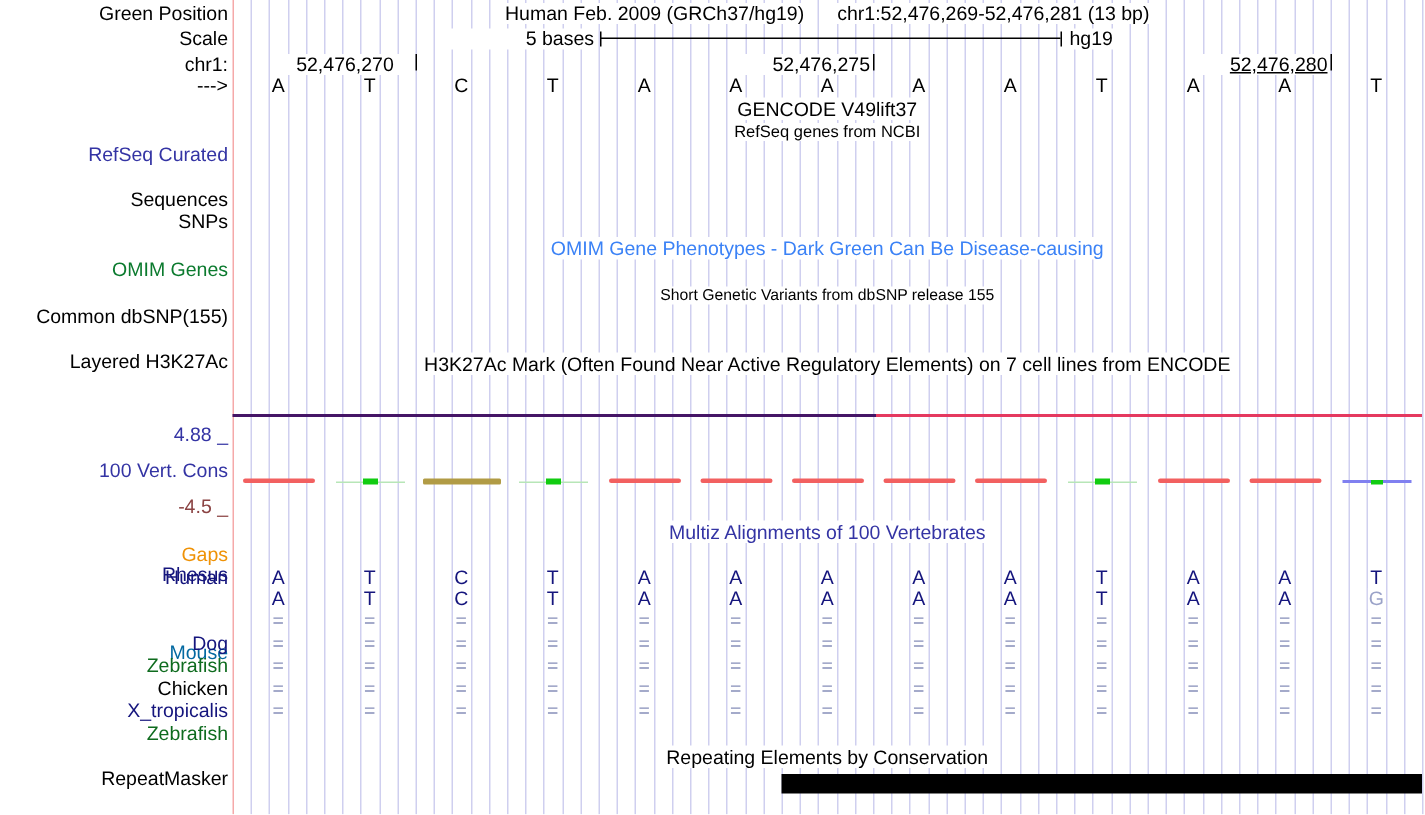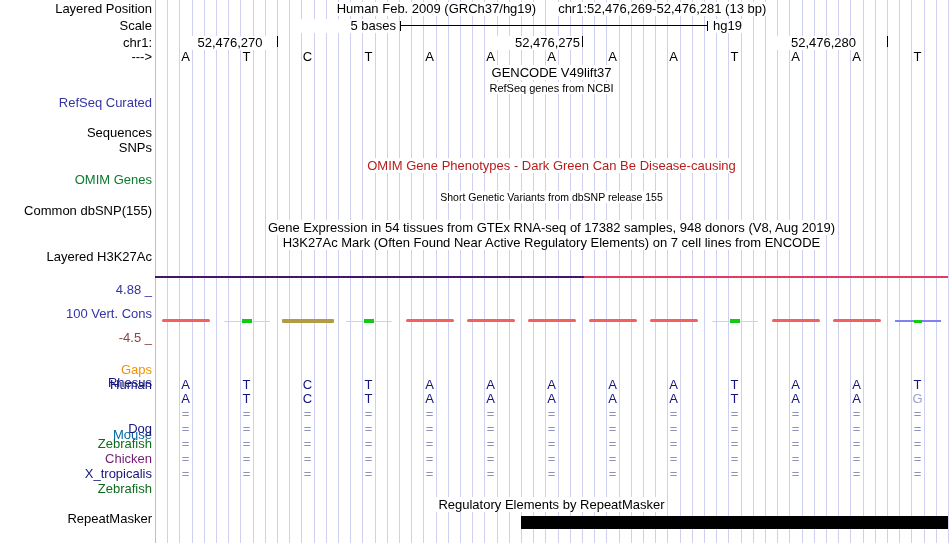--- a/index.html
+++ b/index.html
@@ -102,40 +102,40 @@
       <div class="gridline" style="left: 875px;"></div>
       <div class="gridline" style="left: 887px;"></div>
       <div class="gridline" style="left: 899px;"></div>
       <div class="gridline" style="left: 911px;"></div>
       <div class="gridline" style="left: 924px;"></div>
       <div class="gridline" style="left: 936px;"></div>
       <div class="gridline" style="left: 948px;"></div>
     </div>
   <div id="pinkline"></div>
 
-  <div class="llabel" style="top:2px">Layered Position</div>
+  <div class="llabel" style="top:2px">Green Position</div>
   <div class="ctext titleflex" style="top:2px">
     <span>Human Feb. 2009 (GRCh37/hg19)</span>
     <span>chr1:52,476,269-52,476,281 (13 bp)</span>
   </div>
 
   <div class="llabel" style="top:19px">Scale</div>
   <div class="scaletext" style="top:19px;left:300px;width:96px;text-align:right">5 bases</div>
   <div class="scaleline" style="top:25px;left:400px;width:307px"></div>
   <div class="scalecap" style="top:21px;left:400px"></div>
   <div class="scalecap" style="top:21px;left:707px"></div>
   <div class="scaletext" style="top:19px;left:713px">hg19</div>
 
   <div class="llabel" style="top:36px">chr1:</div>
   <div id="coords">
       <div class="coordlabel" style="left: 185px; width: 90px; top: 36px; text-align: center;">52,476,270</div>
       <div class="tick" style="left: 277px; top: 36px;"></div>
       <div class="coordlabel" style="left: 490px; width: 90px; top: 36px;">52,476,275</div>
       <div class="tick" style="left: 582px; top: 36px;"></div>
-      <div class="coordlabel" style="left: 766px; width: 90px; top: 36px;">52,476,280</div>
+      <div class="coordlabel" style="left: 795px; width: 90px; top: 36px; text-decoration: underline;">52,476,280</div>
       <div class="tick" style="left: 887px; top: 36px;"></div>
     </div>
 
   <div class="llabel" style="top:50px">---&gt;</div>
   <div id="seqrow">
       <div class="baseletter" style="left: 185.5px; top: 50px;">A</div>
       <div class="baseletter" style="left: 246.5px; top: 50px;">T</div>
       <div class="baseletter" style="left: 307.5px; top: 50px;">C</div>
       <div class="baseletter" style="left: 368.5px; top: 50px;">T</div>
       <div class="baseletter" style="left: 429.5px; top: 50px;">A</div>
@@ -149,29 +149,28 @@
       <div class="baseletter" style="left: 917.5px; top: 50px;">T</div>
     </div>
 
   <div class="ctext" style="top:66px"><span>GENCODE V49lift37</span></div>
   <div class="ctext sub" style="top:82px"><span>RefSeq genes from NCBI</span></div>
   <div class="llabel" style="top:96px;color:#3434a4">RefSeq Curated</div>
 
   <div class="llabel" style="top:126px">Sequences</div>
   <div class="llabel" style="top:141px">SNPs</div>
 
-  <div class="ctext" style="top:159px;color:#b91c1c"><span>OMIM Gene Phenotypes - Dark Green Can Be Disease-causing</span></div>
+  <div class="ctext" style="top:159px;color:#3b82f6"><span>OMIM Gene Phenotypes - Dark Green Can Be Disease-causing</span></div>
   <div class="llabel" style="top:173px;color:#0b7a2e">OMIM Genes</div>
 
   <div class="ctext small" style="top:191px"><span>Short Genetic Variants from dbSNP release 155</span></div>
   <div class="llabel" style="top:204px">Common dbSNP(155)</div>
 
-  <div class="ctext" style="top:221px"><span>Gene Expression in 54 tissues from GTEx RNA-seq of 17382 samples, 948 donors (V8, Aug 2019)</span></div>
   <div class="ctext" style="top:236px"><span>H3K27Ac Mark (Often Found Near Active Regulatory Elements) on 7 cell lines from ENCODE</span></div>
-  <div class="llabel" style="top:250px">Layered H3K27Ac</div>
+  <div class="llabel" style="top:234px">Layered H3K27Ac</div>
 
   <div class="sep" style="top:276px;left:155px;width:429px;background:#451566"></div>
   <div class="sep" style="top:276px;left:584px;width:364px;background:#e5395f"></div>
 
   <div class="llabel" style="top:283px;color:#3434a4">4.88 _</div>
   <div class="llabel" style="top:307px;color:#3434a4">100 Vert. Cons</div>
   <div id="wiggle">
       <div class="wmark" style="left: 161.5px; top: 319px; width: 48px; height: 3px; background: rgb(242, 96, 96); border-radius: 2px;"></div>
       <div class="wmark" style="left: 223.5px; top: 321px; width: 46px; height: 1px; background: rgb(183, 230, 183); border-radius: 0px;"></div>
       <div class="wmark" style="left: 241.5px; top: 319px; width: 10px; height: 4px; background: rgb(17, 204, 17); border-radius: 0px;"></div>
@@ -185,28 +184,29 @@
       <div class="wmark" style="left: 649.5px; top: 319px; width: 48px; height: 3px; background: rgb(242, 96, 96); border-radius: 2px;"></div>
       <div class="wmark" style="left: 711.5px; top: 321px; width: 46px; height: 1px; background: rgb(183, 230, 183); border-radius: 0px;"></div>
       <div class="wmark" style="left: 729.5px; top: 319px; width: 10px; height: 4px; background: rgb(17, 204, 17); border-radius: 0px;"></div>
       <div class="wmark" style="left: 771.5px; top: 319px; width: 48px; height: 3px; background: rgb(242, 96, 96); border-radius: 2px;"></div>
       <div class="wmark" style="left: 832.5px; top: 319px; width: 48px; height: 3px; background: rgb(242, 96, 96); border-radius: 2px;"></div>
       <div class="wmark" style="left: 894.5px; top: 320px; width: 46px; height: 2px; background: rgb(128, 128, 240); border-radius: 0px;"></div>
       <div class="wmark" style="left: 913.5px; top: 320px; width: 8px; height: 3px; background: rgb(17, 204, 17); border-radius: 0px;"></div>
     </div>
   <div class="llabel" style="top:331px;color:#8b4343">-4.5 _</div>
 
+  <div class="ctext" style="top:348px;color:#3434a4"><span>Multiz Alignments of 100 Vertebrates</span></div>
   <div class="llabel" style="top:363px;color:#ef9206">Gaps</div>
   <div id="speciesLabels">
       <div class="llabel" style="top: 378px; color: rgb(21, 21, 125);">Human</div>
       <div class="llabel" style="top: 376px; color: rgb(21, 21, 125); margin-left: 14px;">Rhesus</div>
       <div class="llabel" style="top: 428px; color: #0369a1;">Mouse</div>
       <div class="llabel" style="top: 422px; color: rgb(21, 21, 125);">Dog</div>
       <div class="llabel" style="top: 437px; color: rgb(14, 107, 30);">Zebrafish</div>
-      <div class="llabel" style="top: 452px; color: #701a75;">Chicken</div>
+      <div class="llabel" style="top: 452px; color: #000000;">Chicken</div>
       <div class="llabel" style="top: 467px; color: rgb(21, 21, 125);">X_tropicalis</div>
       <div class="llabel" style="top: 482px; color: rgb(14, 107, 30);">Zebrafish</div>
     </div>
   <div id="alignment">
       <div class="alncell" style="left: 185.5px; top: 378px; color: rgb(21, 21, 125);">A</div>
       <div class="alncell" style="left: 246.5px; top: 378px; color: rgb(21, 21, 125);">T</div>
       <div class="alncell" style="left: 307.5px; top: 378px; color: rgb(21, 21, 125);">C</div>
       <div class="alncell" style="left: 368.5px; top: 378px; color: rgb(21, 21, 125);">T</div>
       <div class="alncell" style="left: 429.5px; top: 378px; color: rgb(21, 21, 125);">A</div>
       <div class="alncell" style="left: 490.5px; top: 378px; color: rgb(21, 21, 125);">A</div>
@@ -290,16 +290,16 @@
       <div class="alncell" style="left: 490.5px; top: 467px; color: rgb(138, 146, 187);">=</div>
       <div class="alncell" style="left: 551.5px; top: 467px; color: rgb(138, 146, 187);">=</div>
       <div class="alncell" style="left: 612.5px; top: 467px; color: rgb(138, 146, 187);">=</div>
       <div class="alncell" style="left: 673.5px; top: 467px; color: rgb(138, 146, 187);">=</div>
       <div class="alncell" style="left: 734.5px; top: 467px; color: rgb(138, 146, 187);">=</div>
       <div class="alncell" style="left: 795.5px; top: 467px; color: rgb(138, 146, 187);">=</div>
       <div class="alncell" style="left: 856.5px; top: 467px; color: rgb(138, 146, 187);">=</div>
       <div class="alncell" style="left: 917.5px; top: 467px; color: rgb(138, 146, 187);">=</div>
     </div>
 
-  <div class="ctext" style="top:498px"><span>Regulatory Elements by RepeatMasker</span></div>
+  <div class="ctext" style="top:498px"><span>Repeating Elements by Conservation</span></div>
   <div class="llabel" style="top:512px">RepeatMasker</div>
   <div id="repeatbar" style="left: 521px; width: 427px; top: 516px; background: rgb(0, 0, 0);"></div>
 </div>
 
 </body></html>

